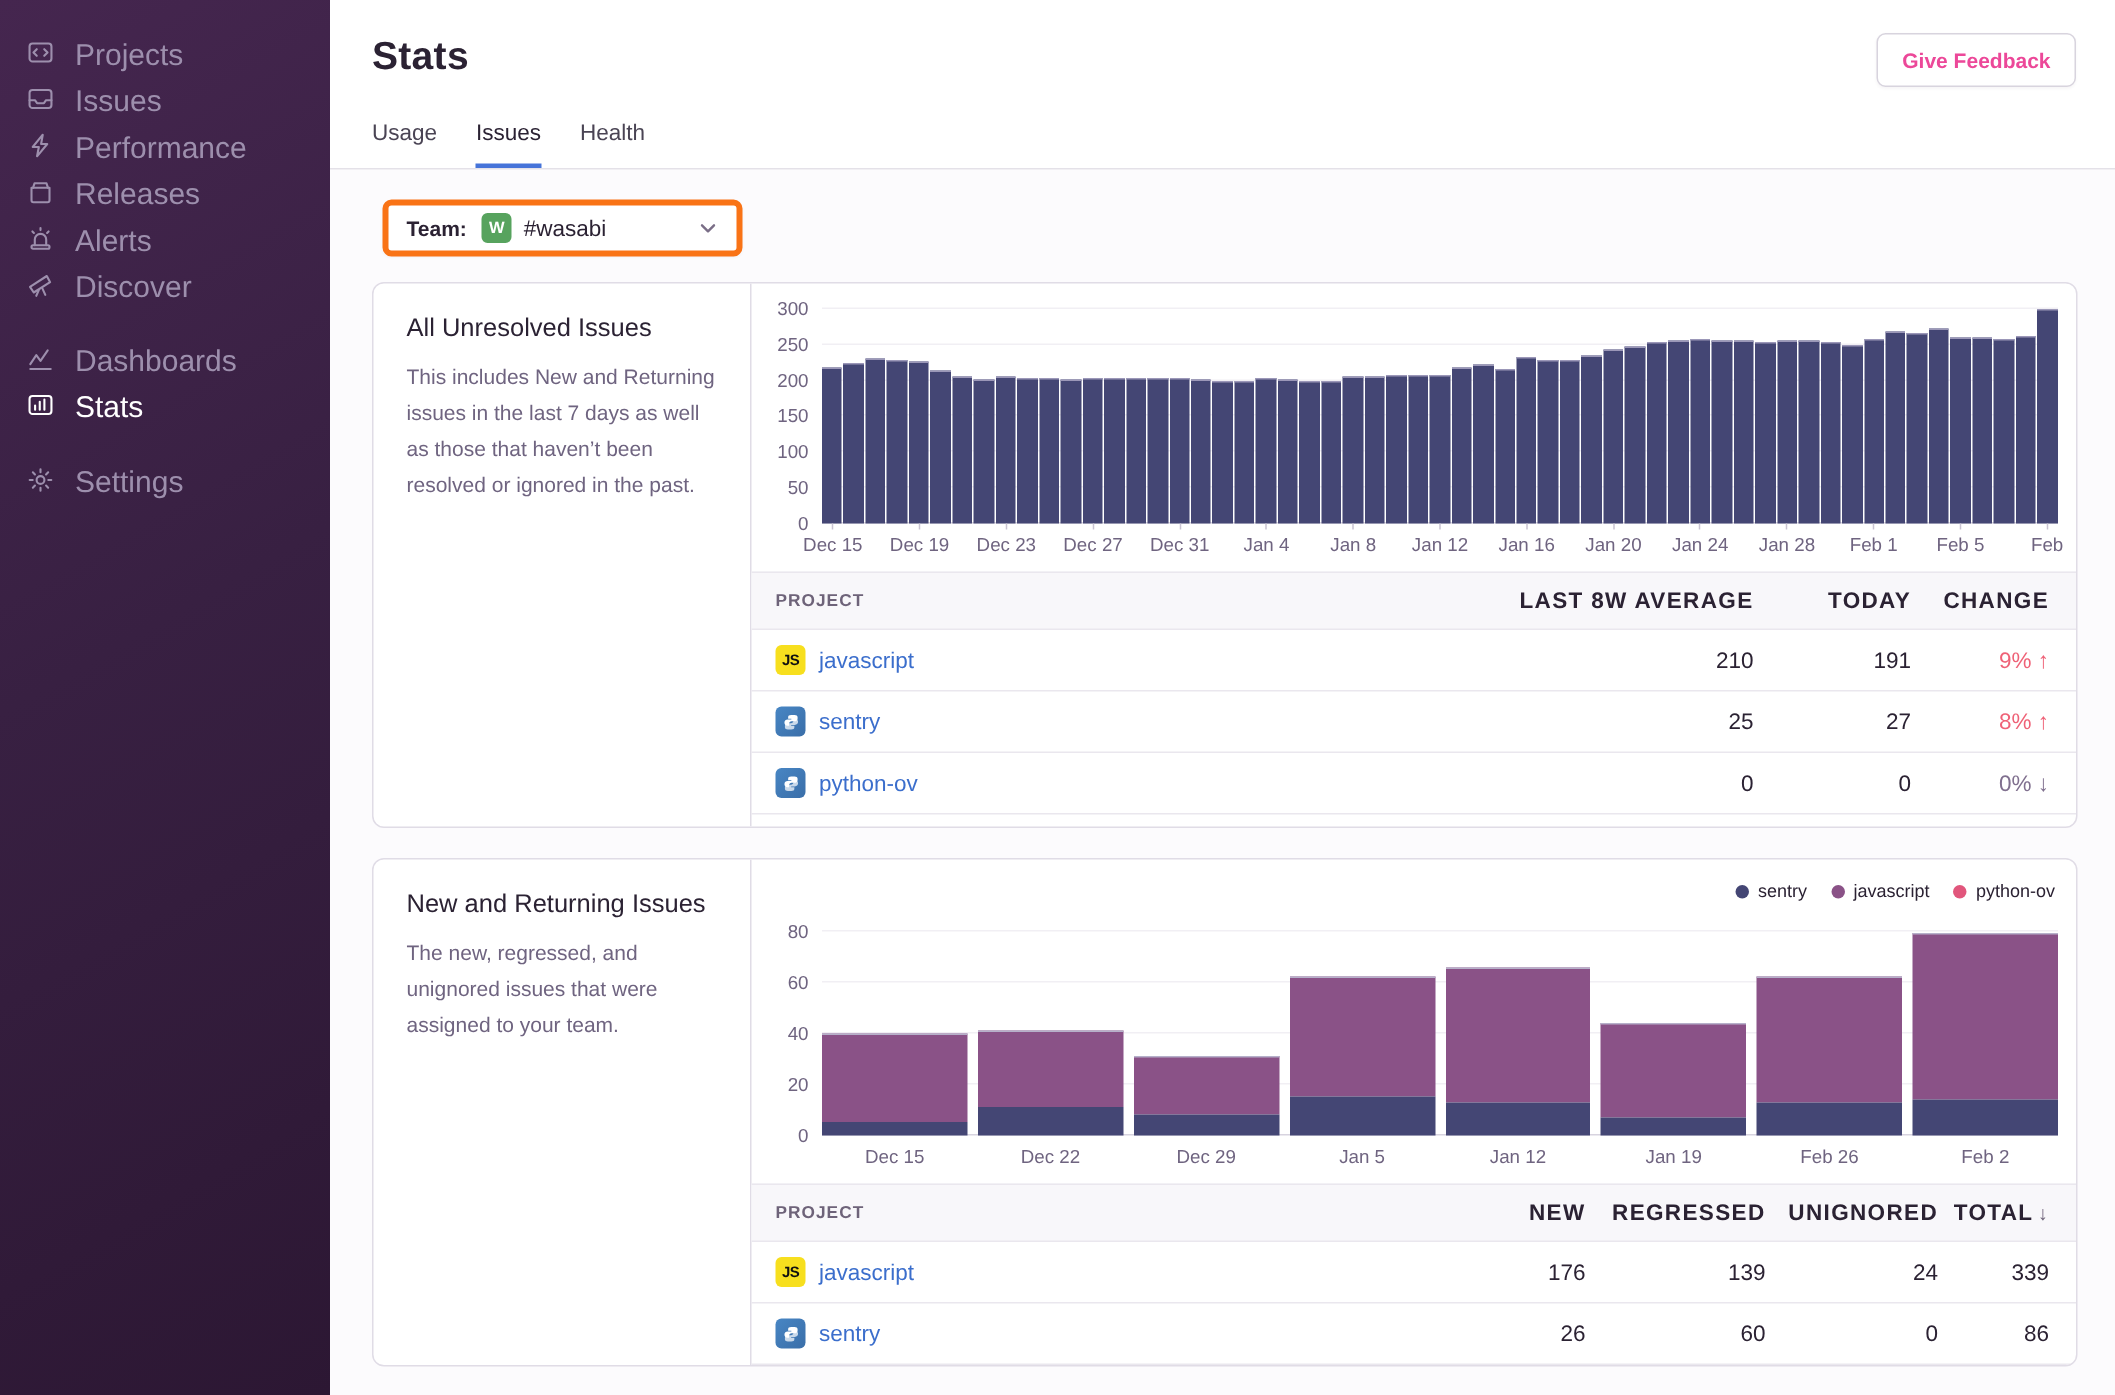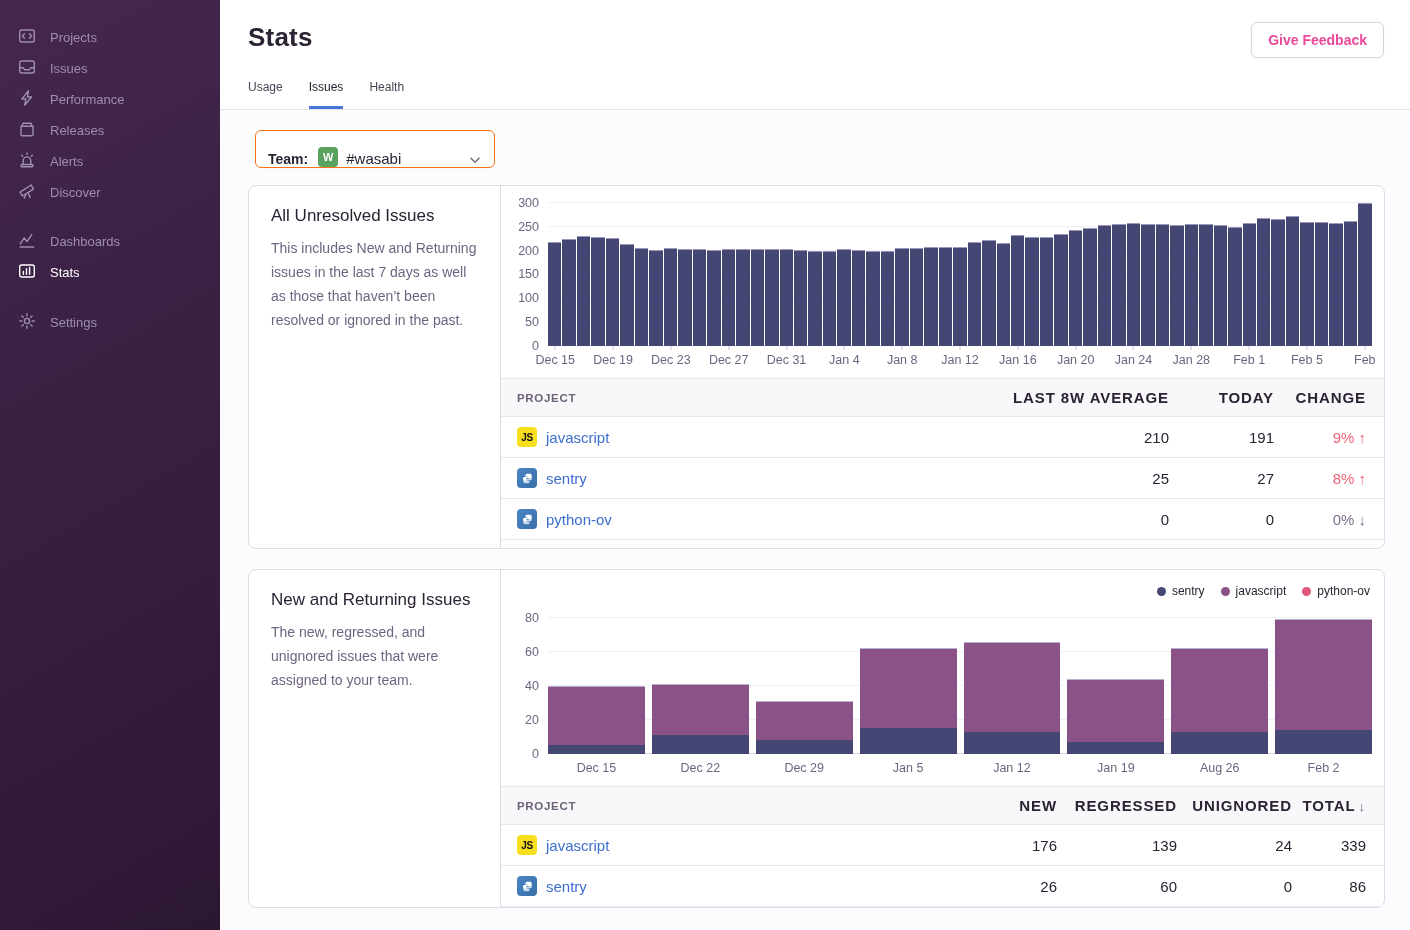--- a/index.html
+++ b/index.html
@@ -6,41 +6,41 @@
   html,body { width:1410px; height:930px; overflow:hidden; font-family:"Liberation Sans", sans-serif; background:#fff; }
   .app { display:flex; width:1410px; height:930px; }
 
   
   .sidebar { width:220px; min-width:220px; height:100%; background:linear-gradient(150deg,#45264f 0%,#382042 45%,#2c1733 100%); color:#9d8fad; padding:22px 0 0 0; }
   .org { display:flex; align-items:center; gap:12px; padding:0 18px; margin-bottom:30px; }
   .org-logo { width:38px; height:38px; background:#fff; border-radius:9px; display:flex; align-items:center; justify-content:center; flex:none; }
   .org-name { color:#fff; font-weight:bold; font-size:15px; line-height:1.25; }
   .org-user { color:#c9bdd4; font-size:14px; line-height:1.25; }
   .nav { display:flex; flex-direction:column; }
-  .nav-item { display:flex; align-items:center; gap:14px; padding:6px 18px; height:31px; font-size:13px; color:#9d8fad; cursor:pointer; }
+  .nav-item { display:flex; align-items:center; gap:14px; padding:6px 18px; height:31px; font-size:20px; color:#9d8fad; cursor:pointer; }
   .nav-item svg { flex:none; }
   .nav-item.active { color:#fff; }
   .nav-gap { height:18px; }
   .nav-gap-lg { height:19px; }
 
   
   .main { flex:1; display:flex; flex-direction:column; overflow:hidden; background:#fcfbfd; }
   .header { background:#fff; border-bottom:1px solid #e4e1e8; padding:22px 26px 0 28px; }
   .header-top { display:flex; align-items:flex-start; justify-content:space-between; }
   .page-title { font-size:26px; font-weight:bold; color:#2b2233; letter-spacing:.2px; }
   .feedback-btn { background:#fff; border:1px solid #d8d4de; border-radius:6px; padding:9px 16px; font-size:14px; font-weight:bold; color:#ec4899; cursor:pointer; box-shadow:0 1px 2px rgba(43,34,51,.04); font-family:inherit; }
   .tabs { display:flex; gap:26px; margin-top:22px; }
-  .tab { font-size:12px; color:#4a4454; padding-bottom:12px; border-bottom:3px solid transparent; cursor:pointer; }
+  .tab { font-size:15px; color:#4a4454; padding-bottom:12px; border-bottom:3px solid transparent; cursor:pointer; }
   .tab.active { color:#2b2233; border-bottom-color:#4674d9; }
 
   .content { padding:20px 25px 0 28px; }
 
   
   .filters { display:flex; gap:15px; margin:0 0 17px 7px; }
-  .select { background:#fff; border:1px solid #f97316; border-radius:6px; height:38px; display:flex; align-items:flex-end; padding:0 12px; cursor:pointer; box-shadow:0 1px 2px rgba(43,34,51,.03); }
+  .select { background:#fff; border:4px solid #f97316; border-radius:6px; height:38px; display:flex; align-items:center; padding:0 12px; cursor:pointer; box-shadow:0 1px 2px rgba(43,34,51,.03); }
   .select-label { font-weight:bold; font-size:14px; color:#2b2233; margin-right:10px; }
   .team-select { width:240px; }
   .team-avatar { width:20px; height:20px; border-radius:4px; background:#57a35e; color:#fff; font-size:11px; font-weight:bold; display:flex; align-items:center; justify-content:center; margin-right:8px; }
   .select-value { font-size:15px; color:#2b2233; }
   .select .spacer { flex:1; }
   .chev, .xicn { color:#7a6e87; display:flex; }
   .xicn { color:#4a4158; margin-right:14px; }
   .date-select { flex:1; }
 
   
@@ -426,21 +426,21 @@
                   </div>
                 </div>
               </div>
             <div class="xrow2" id="xrow2">
                 <span class="xlab2">Dec 15</span>
                 <span class="xlab2">Dec 22</span>
                 <span class="xlab2">Dec 29</span>
                 <span class="xlab2">Jan 5</span>
                 <span class="xlab2">Jan 12</span>
                 <span class="xlab2">Jan 19</span>
-                <span class="xlab2">Aug 26</span>
+                <span class="xlab2">Feb 26</span>
                 <span class="xlab2">Feb 2</span>
               </div>
           </div>
           <div class="table">
             <div class="trow head">
               <div class="c-project th">Project</div>
               <div class="c-num th w100">New</div>
               <div class="c-num th w120">Regressed</div>
               <div class="c-num th w115">Unignored</div>
               <div class="c-num th w92"><span>Total</span><span class="sort-arrow">↓</span></div>

